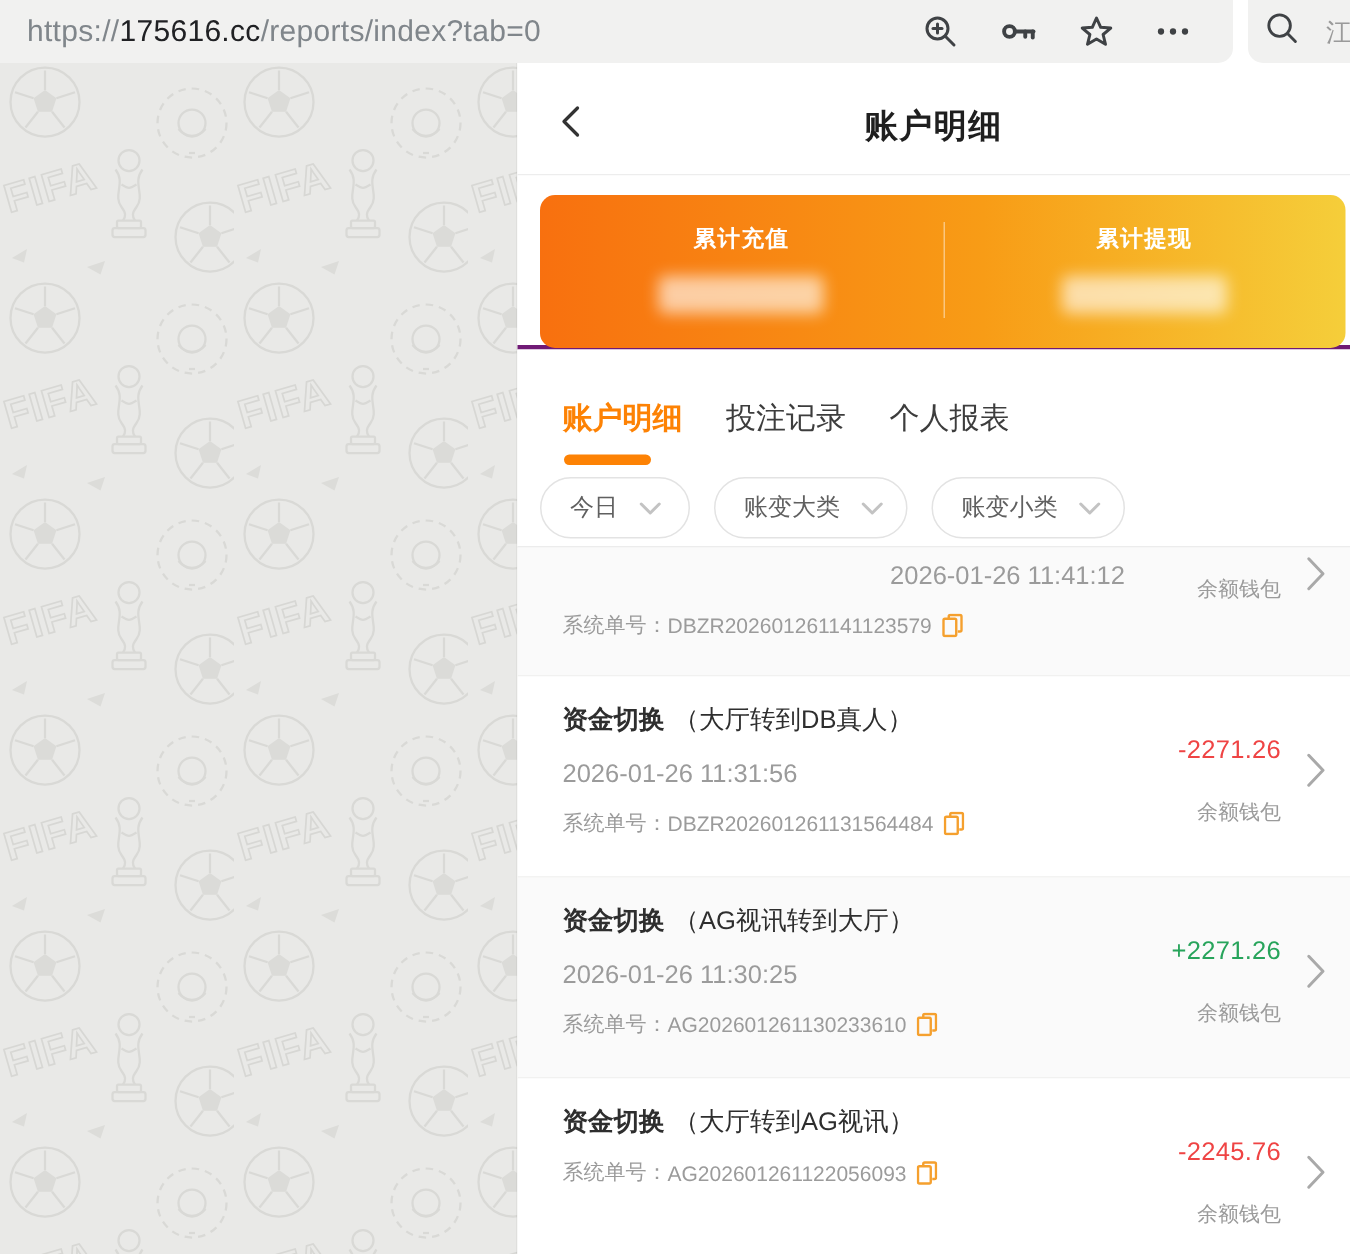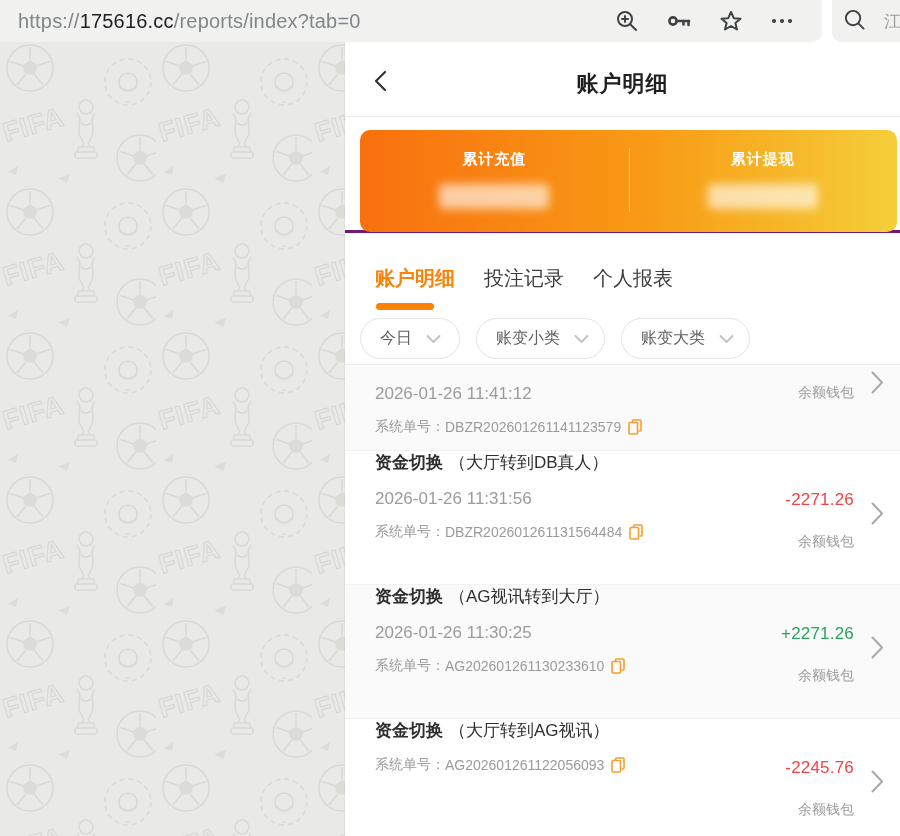--- a/index.html
+++ b/index.html
@@ -61,25 +61,25 @@
   .pill.p1 { width:100px; justify-content:flex-start; }
 
   
   .list { position:absolute; top:322px; left:0; right:0; bottom:0; overflow:hidden;
           border-top:1px solid #ececec; }
   .row { position:relative; height:133px; background:#fff; }
   .row.alt { background:#fafafa; border-bottom:1px solid #f1f1f0; }
   .row.r0 { height:86px; }
   .row.r2 { height:135px; border-top:1px solid #f3f3f2; }
   .row-main { position:absolute; left:30px; top:0; right:150px; }
-  .row-title { font-size:17px; color:#2e2e2e; }
+  .row-title { margin-top:17px; font-size:17px; color:#2e2e2e; }
   .row-title .t-bold { font-weight:700; }
   .row-title .t-sub { font-weight:400; margin-left:6px; }
   .row-time { margin-top:15px; font-size:17px; color:#9b9b9b; }
-  .row.r0 .row-time { margin-top:19px; }
+  .row.r0 .row-time { margin-top:9px;text-align:right; }
   .row-order { margin-top:14px; font-size:14px; color:#9b9b9b; display:flex; align-items:center; }
   .row-order svg { margin-left:7px; }
   .row-right { position:absolute; right:46px; top:0; text-align:right; }
   .amount { font-size:17px; letter-spacing:.2px; }
   .amount.neg { color:#ef4444; }
   .amount.pos { color:#27a45b; }
   .row-right .amount { margin-top:39px; }
   .wallet { font-size:14px; color:#9b9b9b; margin-top:23px; }
   .row.r0 .row-right { right:46px; }
   .amount-clip { height:6px; overflow:hidden; margin-top:0; }
@@ -219,27 +219,27 @@
   </div>
 
   <div class="filters">
     <div class="pill p1">
       <span class="pill-label">今日</span>
       <svg width="15" height="10" viewBox="0 0 15 10" fill="none" stroke="#c3c3c3" stroke-width="2" stroke-linecap="round" stroke-linejoin="round">
           <polyline points="1.5,2 7.5,8 13.5,2"></polyline>
         </svg>
     </div>
     <div class="pill">
-      <span class="pill-label">账变小类</span>
+      <span class="pill-label">账变大类</span>
       <svg width="15" height="10" viewBox="0 0 15 10" fill="none" stroke="#c3c3c3" stroke-width="2" stroke-linecap="round" stroke-linejoin="round">
           <polyline points="1.5,2 7.5,8 13.5,2"></polyline>
         </svg>
     </div>
     <div class="pill">
-      <span class="pill-label">账变大类</span>
+      <span class="pill-label">账变小类</span>
       <svg width="15" height="10" viewBox="0 0 15 10" fill="none" stroke="#c3c3c3" stroke-width="2" stroke-linecap="round" stroke-linejoin="round">
           <polyline points="1.5,2 7.5,8 13.5,2"></polyline>
         </svg>
     </div>
   </div>
 
   <div class="list">
       <div class="row r0 alt">
         <div class="row-main">
           <div class="row-time">2026-01-26 11:41:12</div>

